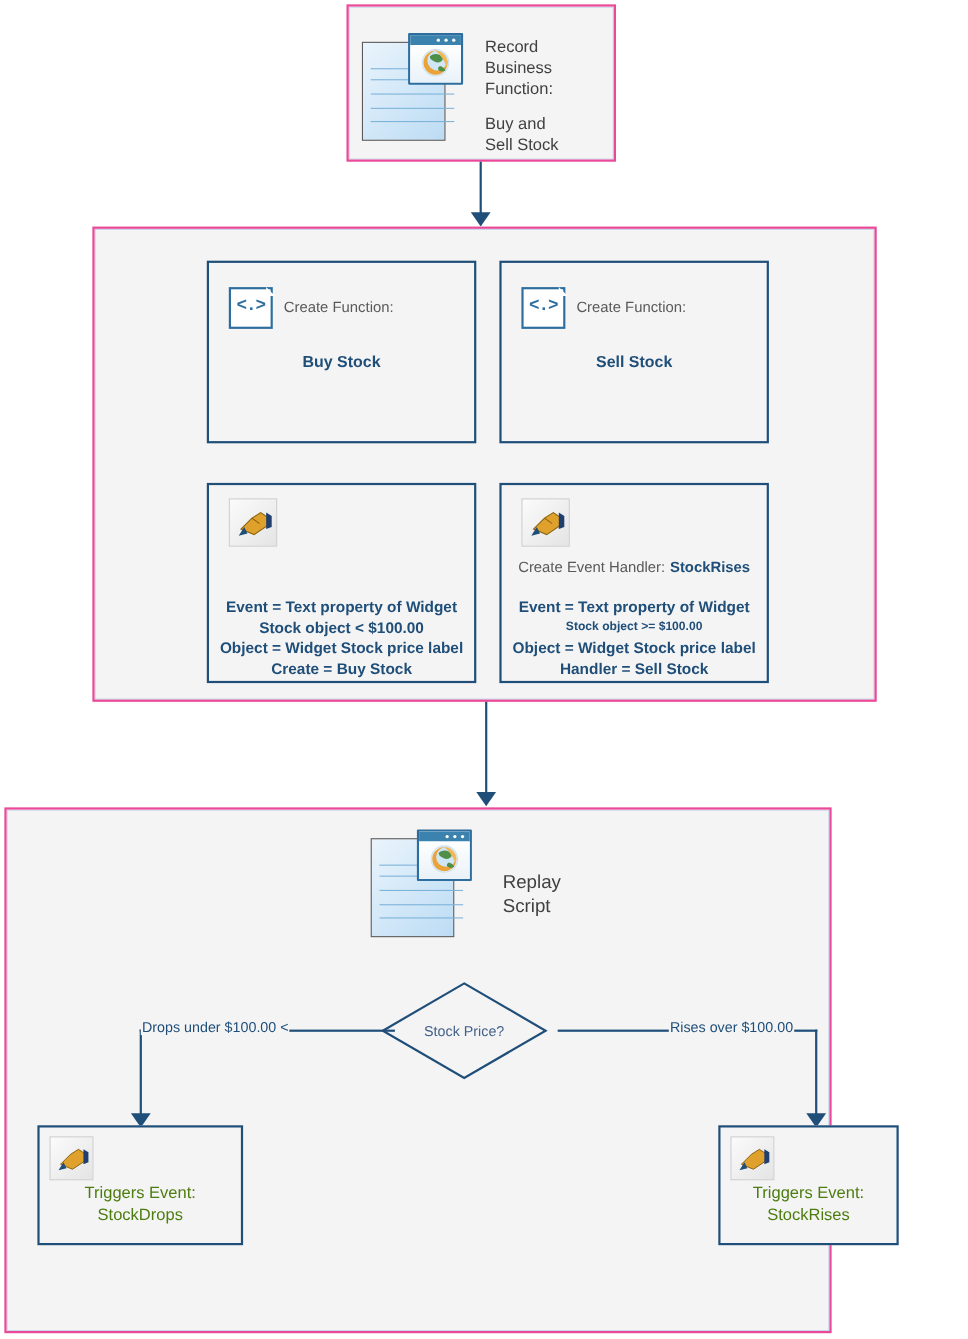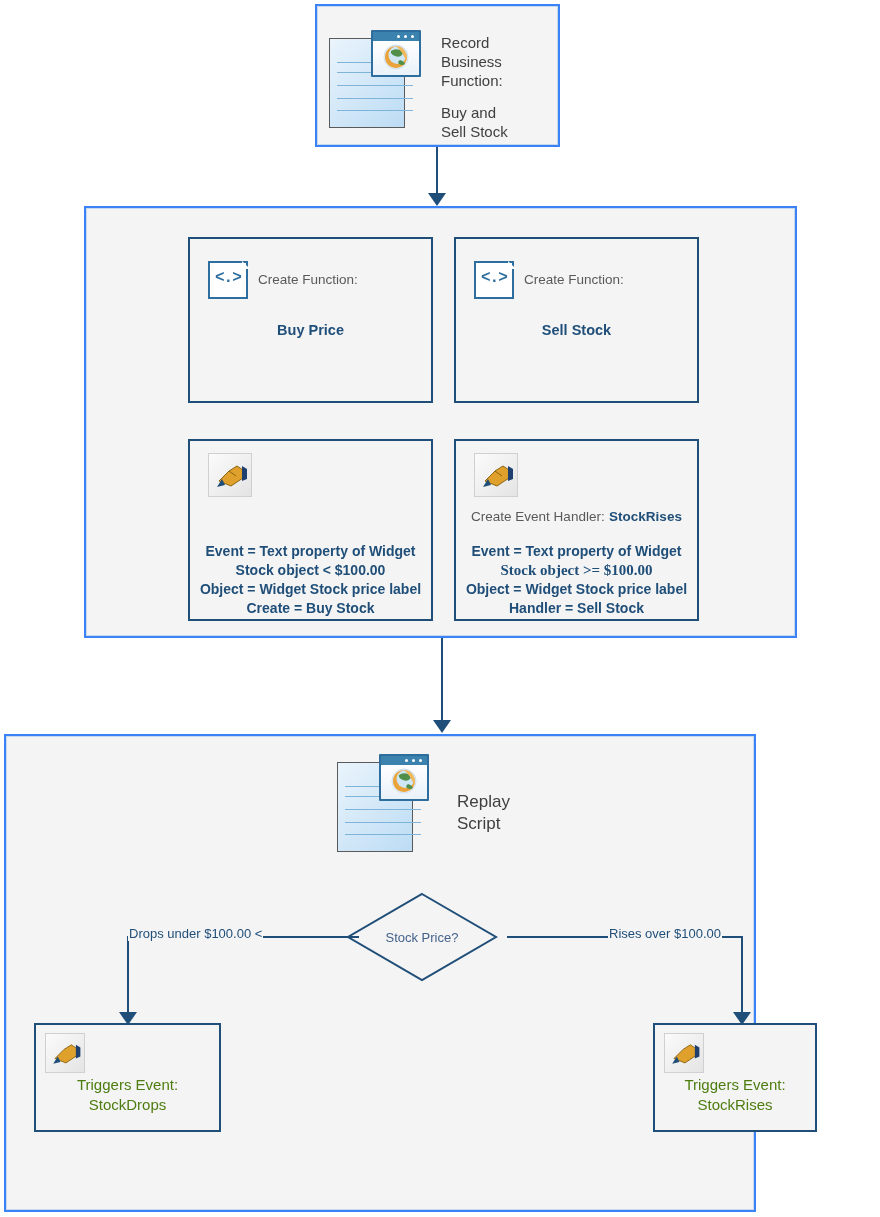--- a/index.html
+++ b/index.html
@@ -12,21 +12,21 @@
     height: 1217px;
     position: relative;
     font-family: "Liberation Sans", sans-serif;
     overflow: hidden;
   }
 
   
   .panel {
     position: absolute;
     background: #f4f4f4;
-    border: 2px solid #3b82f6;
+    border: 2px solid #ec4899;
     box-shadow: inset 0 0 0 1px #c6d9ec;
     box-sizing: border-box;
   }
   .node {
     position: absolute;
     background: #f4f4f4;
     border: 2px solid #1f4e79;
     box-sizing: border-box;
   }
 
@@ -202,21 +202,21 @@
 
 <div class="panel" style="left:84px; top:206px; width:713px; height:432px;">
 
   <div class="node" style="left:102px; top:29px; width:245px; height:166px;">
     <div class="icon" style="left:18px; top:18px; width:42px; height:44px;">
       <div class="code-doc" style="left:0; top:4px; width:40px; height:38px;"></div>
       <div class="code-doc-fold" style="right:0; top:4px;"></div>
       <div class="code-glyph" style="left:7px; top:12px; font-size:16px;">&lt;.&gt;</div>
     </div>
     <div class="label-gray" style="position:absolute; left:68px; top:32px;">Create Function:</div>
-    <div class="bold-navy ctr" style="position:absolute; left:0; right:0; top:83px; font-size:14.5px;">Buy Price</div>
+    <div class="bold-navy ctr" style="position:absolute; left:0; right:0; top:83px; font-size:14.5px;">Buy Stock</div>
   </div>
 
   <div class="node" style="left:368px; top:29px; width:245px; height:166px;">
     <div class="icon" style="left:18px; top:18px; width:42px; height:44px;">
       <div class="code-doc" style="left:0; top:4px; width:40px; height:38px;"></div>
       <div class="code-doc-fold" style="right:0; top:4px;"></div>
       <div class="code-glyph" style="left:7px; top:12px; font-size:16px;">&lt;.&gt;</div>
     </div>
     <div class="label-gray" style="position:absolute; left:68px; top:32px;">Create Function:</div>
     <div class="bold-navy ctr" style="position:absolute; left:0; right:0; top:83px; font-size:14.5px;">Sell Stock</div>
@@ -247,21 +247,21 @@
         <path d="M13 25 L8 33 L16 31 Z" fill="#1f4e79"></path>
         <path d="M20 17 L27 22" stroke="#8a6412" stroke-width="1" fill="none"></path>
       </svg>
     </div>
     <div style="position:absolute; left:0; right:0; top:66px; text-align:center;">
       <span class="label-gray">Create Event Handler:</span>
       <span class="bold-navy" style="font-size:13.5px;">StockRises</span>
     </div>
     <div class="ctr" style="position:absolute; left:0; right:0; top:101px;">
       <div class="bold-navy" style="font-size:14px; line-height:19px;">Event = Text property of Widget</div>
-      <div class="bold-navy" style="font-size:15px; line-height:19px;font-family:Liberation Serif, serif;">Stock object &gt;= $100.00</div>
+      <div class="bold-navy" style="font-size:11px; line-height:19px;">Stock object &gt;= $100.00</div>
       <div class="bold-navy" style="font-size:14px; line-height:19px;">Object = Widget Stock price label</div>
       <div class="bold-navy" style="font-size:14px; line-height:19px;">Handler = Sell Stock</div>
     </div>
   </div>
 </div>
 
 <div class="vline" style="left:441px; top:638px; height:86px;"></div>
 <div class="arrowhead-down" style="left:433px; top:720px;"></div>
 
 <div class="panel" style="left:4px; top:734px; width:752px; height:478px;">

